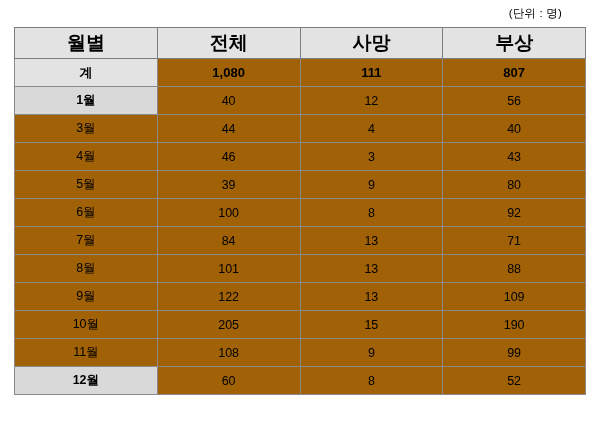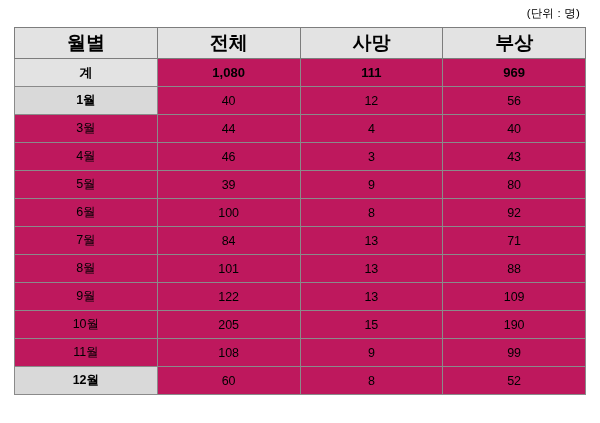--- a/index.html
+++ b/index.html
@@ -12,21 +12,21 @@
     background: #ffffff;
     font-family: "Liberation Sans", sans-serif;
     color: #000000;
     overflow: hidden;
   }
   .page {
     position: relative;
     width: 600px;
     height: 306px;
     box-sizing: border-box;
-    padding: 6px 14px 0 14px;
+    padding: 6px 32px 0 14px;
   }
   .unit-note {
     text-align: right;
     font-size: 11.5px;
     color: #000;
     padding-right: 6px;
     margin-bottom: 6px;
     letter-spacing: 0.2px;
   }
   table.stats {
@@ -45,21 +45,21 @@
     padding: 0;
   }
   table.stats thead th {
     background: #e3e3e3;
     font-weight: bold;
     font-size: 19px;
     height: 30px;
     border-color: #7d7d7d;
   }
   table.stats tbody td {
-    background: #be185d;
+    background: #a16207;
   }
   tr.row-total td {
     font-weight: bold;
     font-size: 13px;
   }
   tr.row-total td.label-cell {
     background: #e3e3e3;
   }
   tr.highlight td.label-cell {
     background: #d9d9d9;
@@ -87,21 +87,21 @@
         <th>전체</th>
         <th>사망</th>
         <th>부상</th>
       </tr>
     </thead>
     <tbody>
       <tr class="row-total">
         <td class="label-cell">계</td>
         <td>1,080</td>
         <td>111</td>
-        <td>969</td>
+        <td>807</td>
       </tr>
       <tr class="highlight">
         <td class="label-cell">1월</td>
         <td>40</td>
         <td>12</td>
         <td>56</td>
       </tr>
       <tr>
         <td class="label-cell">3월</td>
         <td>44</td>

